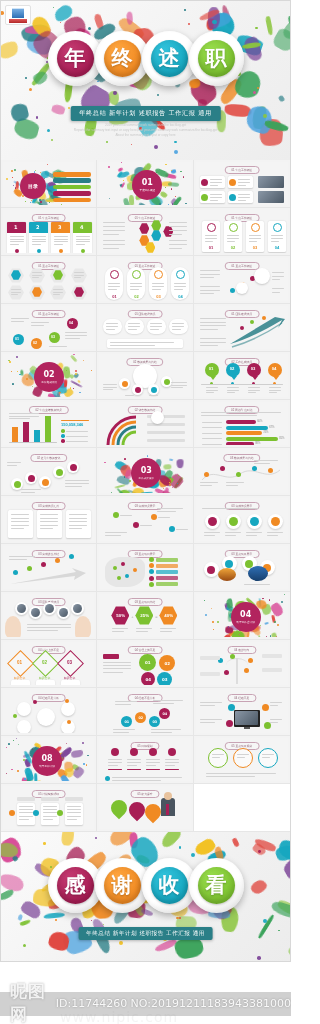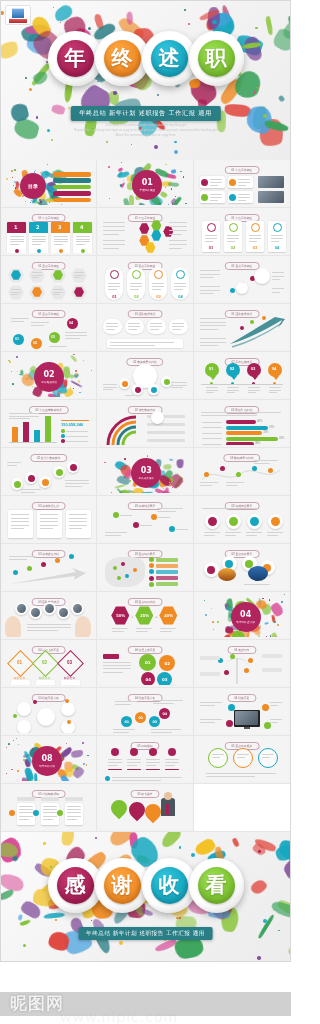--- a/index.html
+++ b/index.html
@@ -1581,16 +1581,17 @@
         <div class="inner" id="fc3" style="background: radial-gradient(circle at 35% 28%, rgb(152, 221, 76) 0%, rgb(124, 193, 48) 70%);">看</div>
       </div>
     </div>
 
     <div class="footer-banner">年终总结  新年计划 述职报告  工作汇报  通用</div>
   </div>
 
   <div class="wm-strip"></div>
   <div class="watermark">
     <div class="wm-logo">昵图网</div>
+    <div class="wm-text">ID:11744260 NO:20191211183943381000</div>
   </div>
   <div class="wm-url">www.nipic.com</div>
 
 </div>
 
 </body></html>

